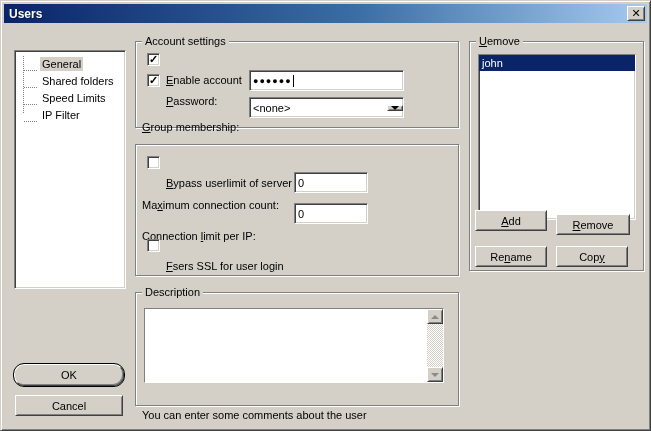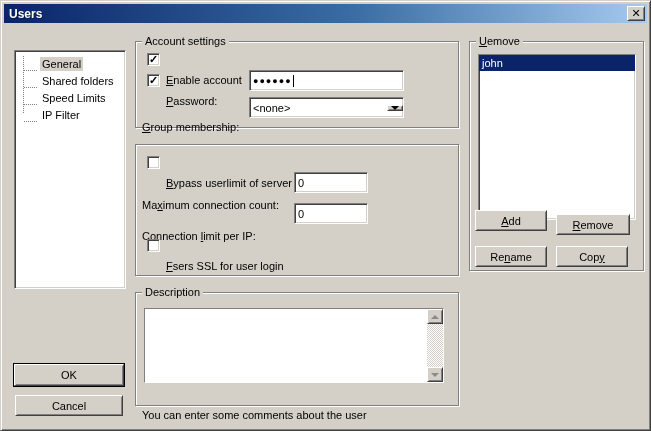--- a/index.html
+++ b/index.html
@@ -26,21 +26,21 @@
     font-size: 10px; font-weight: bold; line-height: 1; cursor: default;
   }
 
   .btn {
     position: absolute; background: #d4d0c8;
     border: 1px solid; border-color: #ffffff #404040 #404040 #ffffff;
     box-shadow: inset 1px 1px 0 #d4d0c8, inset -1px -1px 0 #808080;
     font: inherit; text-align: center; color: #000;
     display: flex; align-items: center; justify-content: center; cursor: default;
   }
-  .btn.default { outline: 1px solid #000; }
+  .btn.default { outline: 1px solid #000; border-radius: 10px; }
 
   .sunken {
     background: #fff;
     border: 1px solid; border-color: #808080 #ffffff #ffffff #808080;
     box-shadow: inset 1px 1px 0 #404040, inset -1px -1px 0 #d4d0c8;
   }
 
   .lbl { position: absolute; white-space: nowrap; line-height: 13px; margin-top: 20px; }
 
   .groupbox {

